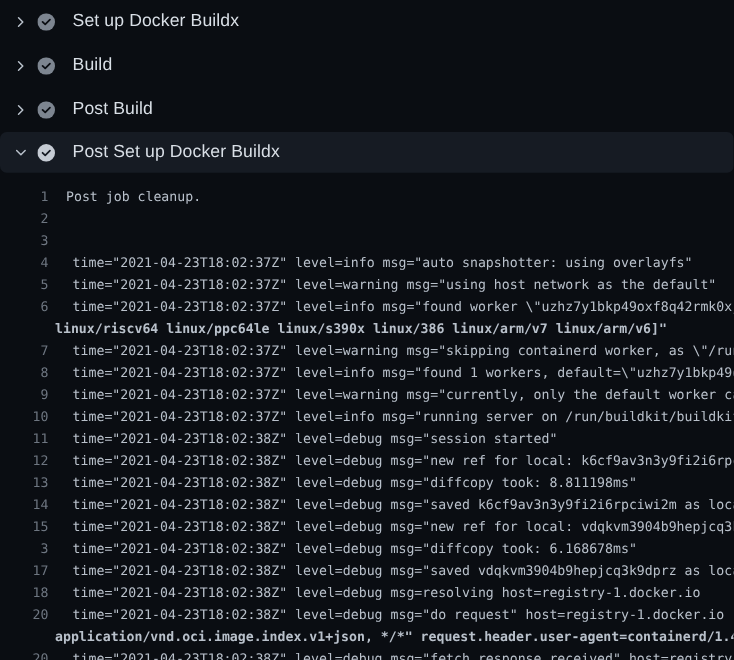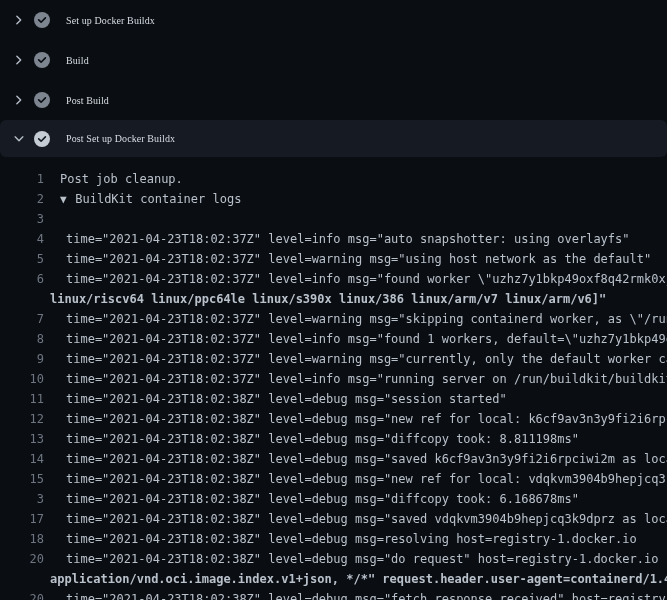--- a/index.html
+++ b/index.html
@@ -24,22 +24,22 @@
   .step-row{
     height:40px;display:flex;align-items:center;
     padding-left:12px;box-sizing:border-box;cursor:pointer;
   }
   .step-row.expanded{
     height:37px;background:var(--row-highlight);border-radius:6px;
   }
   .chev{width:14px;height:14px;display:flex;align-items:center;justify-content:center;flex:none;}
   .check{width:16px;height:16px;margin-left:8px;flex:none;display:flex;align-items:center;}
   .step-label{
-    margin-left:16px;font-size:10px;color:var(--step-title);
-    white-space:nowrap;letter-spacing:.1px;font-family:Liberation Serif, serif;
+    margin-left:16px;font-size:16px;color:var(--step-title);
+    white-space:nowrap;letter-spacing:.1px;
   }
   .log{
     padding-top:12px;
     font-family:"DejaVu Sans Mono","Liberation Mono",monospace;
     font-size:12px;line-height:20px;color:var(--log-text);
   }
   .log-row{display:flex;height:20px;white-space:pre;overflow:hidden;width:667px;}
   .ln{
     flex:none;width:44px;text-align:right;color:var(--line-num);
     user-select:none;cursor:pointer;
@@ -113,21 +113,21 @@
           <path d="M11.4 5.9L7.1 10.2 4.7 7.9" fill="none" stroke="#161b23" stroke-width="1.6" stroke-linecap="round" stroke-linejoin="round"></path>
         </svg>
     </span>
     <span class="step-label">Post Set up Docker Buildx</span>
   </div>
 
 </div>
 
 <div class="log" id="log-container">
     <div class="log-row ind-top"><span class="ln">1</span><span class="lt">Post job cleanup.</span></div>
-    <div class="log-row ind-top"><span class="ln">2</span><span class="lt"><span class="toggle">▼ </span><span>BuildKit container logs</span></span></div>
+    <div class="log-row ind-top"><span class="ln">2</span></div>
     <div class="log-row ind-group"><span class="ln">3</span></div>
     <div class="log-row ind-group"><span class="ln">4</span><span class="lt">time="2021-04-23T18:02:37Z" level=info msg="auto snapshotter: using overlayfs"</span></div>
     <div class="log-row ind-group"><span class="ln">5</span><span class="lt">time="2021-04-23T18:02:37Z" level=warning msg="using host network as the default"</span></div>
     <div class="log-row ind-group"><span class="ln">6</span><span class="lt">time="2021-04-23T18:02:37Z" level=info msg="found worker \"uzhz7y1bkp49oxf8q42rmk0xjd</span></div>
     <div class="log-row ind-cont"><span class="ln"></span><span class="lt">linux/riscv64 linux/ppc64le linux/s390x linux/386 linux/arm/v7 linux/arm/v6]"</span></div>
     <div class="log-row ind-group"><span class="ln">7</span><span class="lt">time="2021-04-23T18:02:37Z" level=warning msg="skipping containerd worker, as \"/run/</span></div>
     <div class="log-row ind-group"><span class="ln">8</span><span class="lt">time="2021-04-23T18:02:37Z" level=info msg="found 1 workers, default=\"uzhz7y1bkp49ox</span></div>
     <div class="log-row ind-group"><span class="ln">9</span><span class="lt">time="2021-04-23T18:02:37Z" level=warning msg="currently, only the default worker can</span></div>
     <div class="log-row ind-group"><span class="ln">10</span><span class="lt">time="2021-04-23T18:02:37Z" level=info msg="running server on /run/buildkit/buildkitd</span></div>
     <div class="log-row ind-group"><span class="ln">11</span><span class="lt">time="2021-04-23T18:02:38Z" level=debug msg="session started"</span></div>

